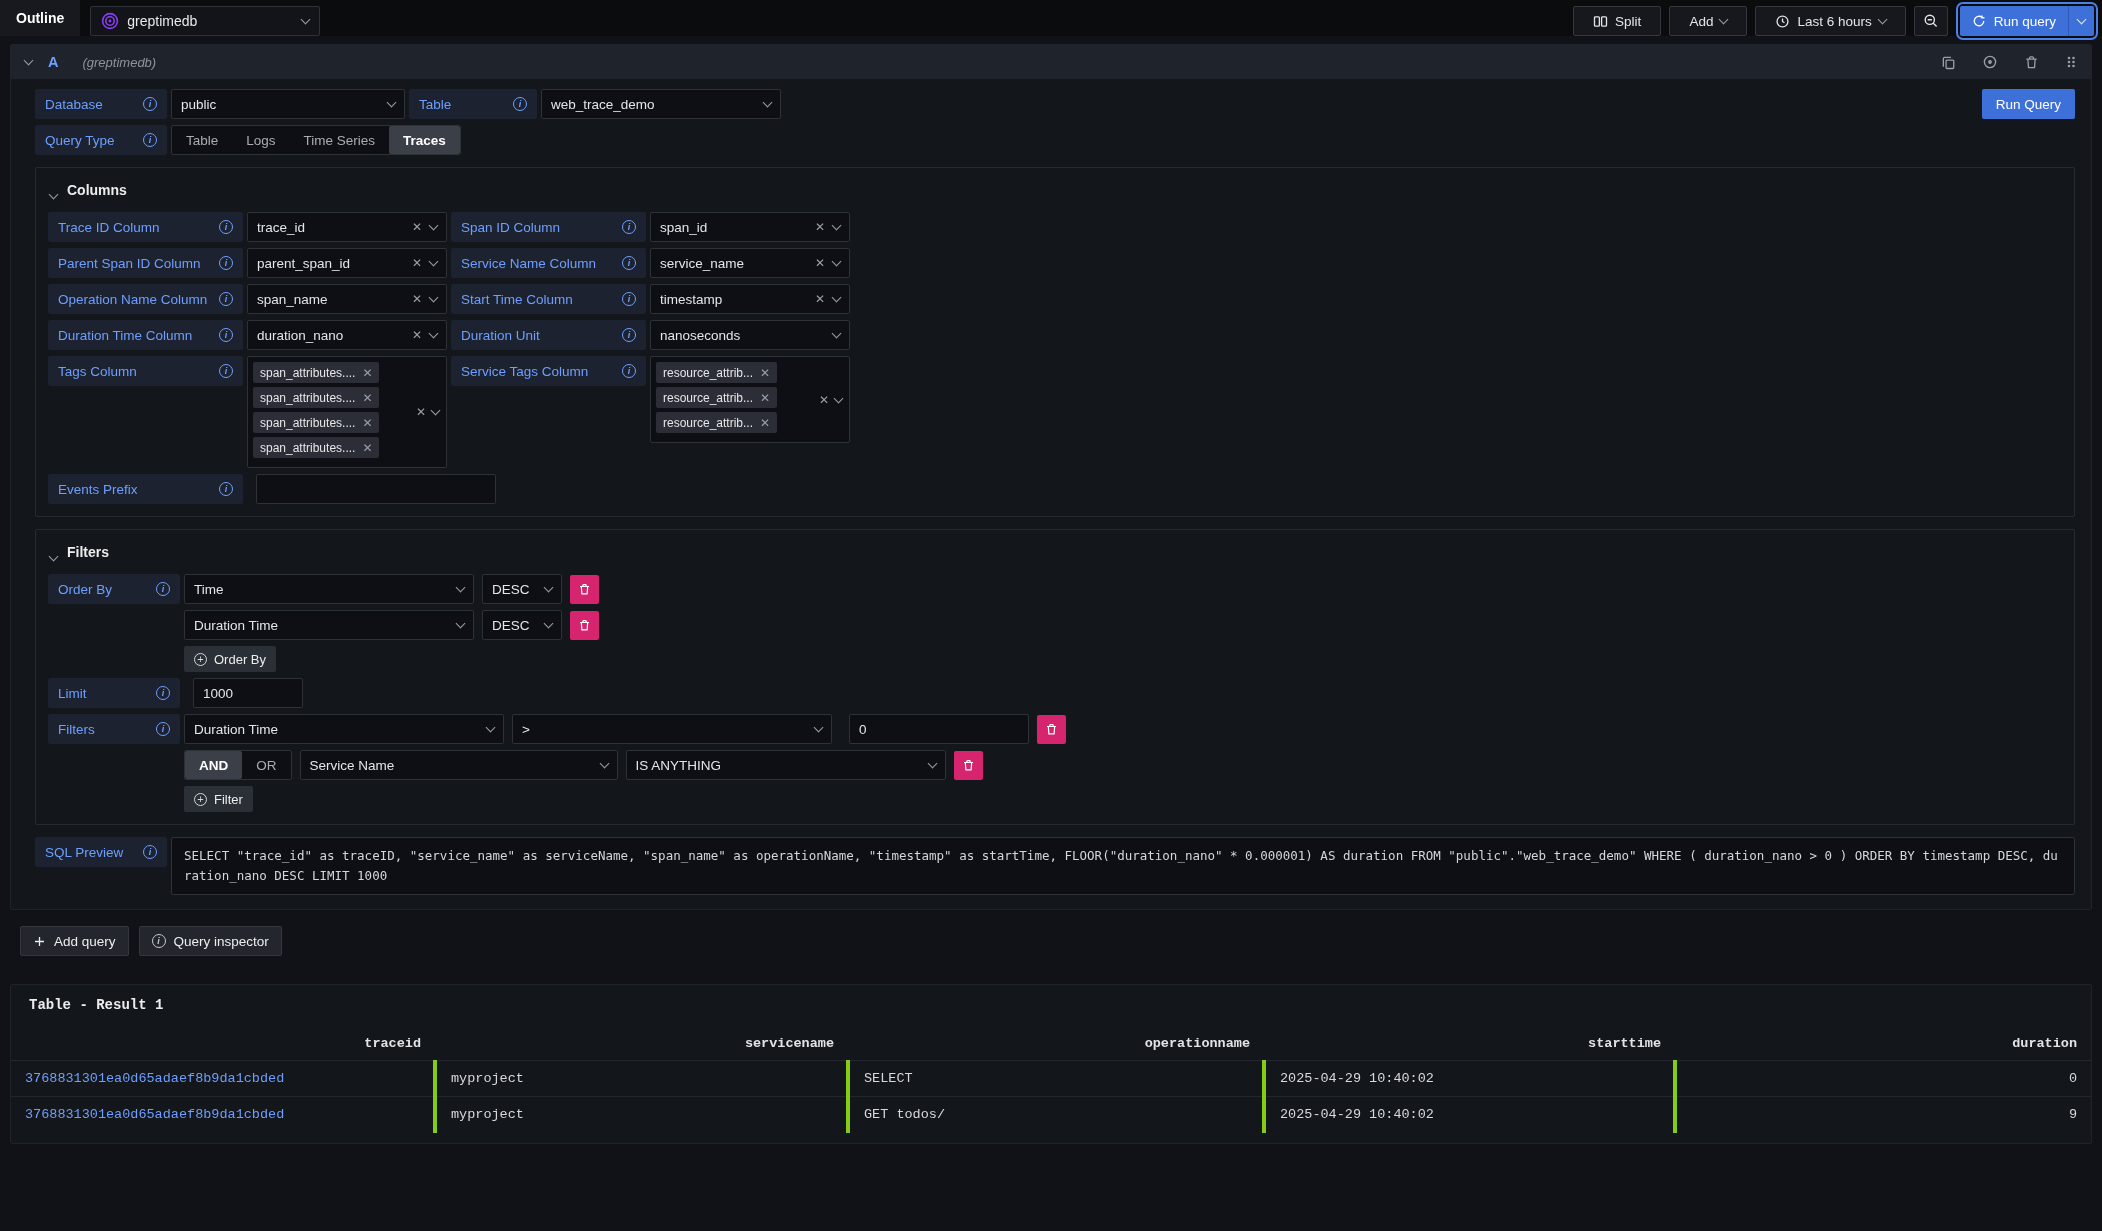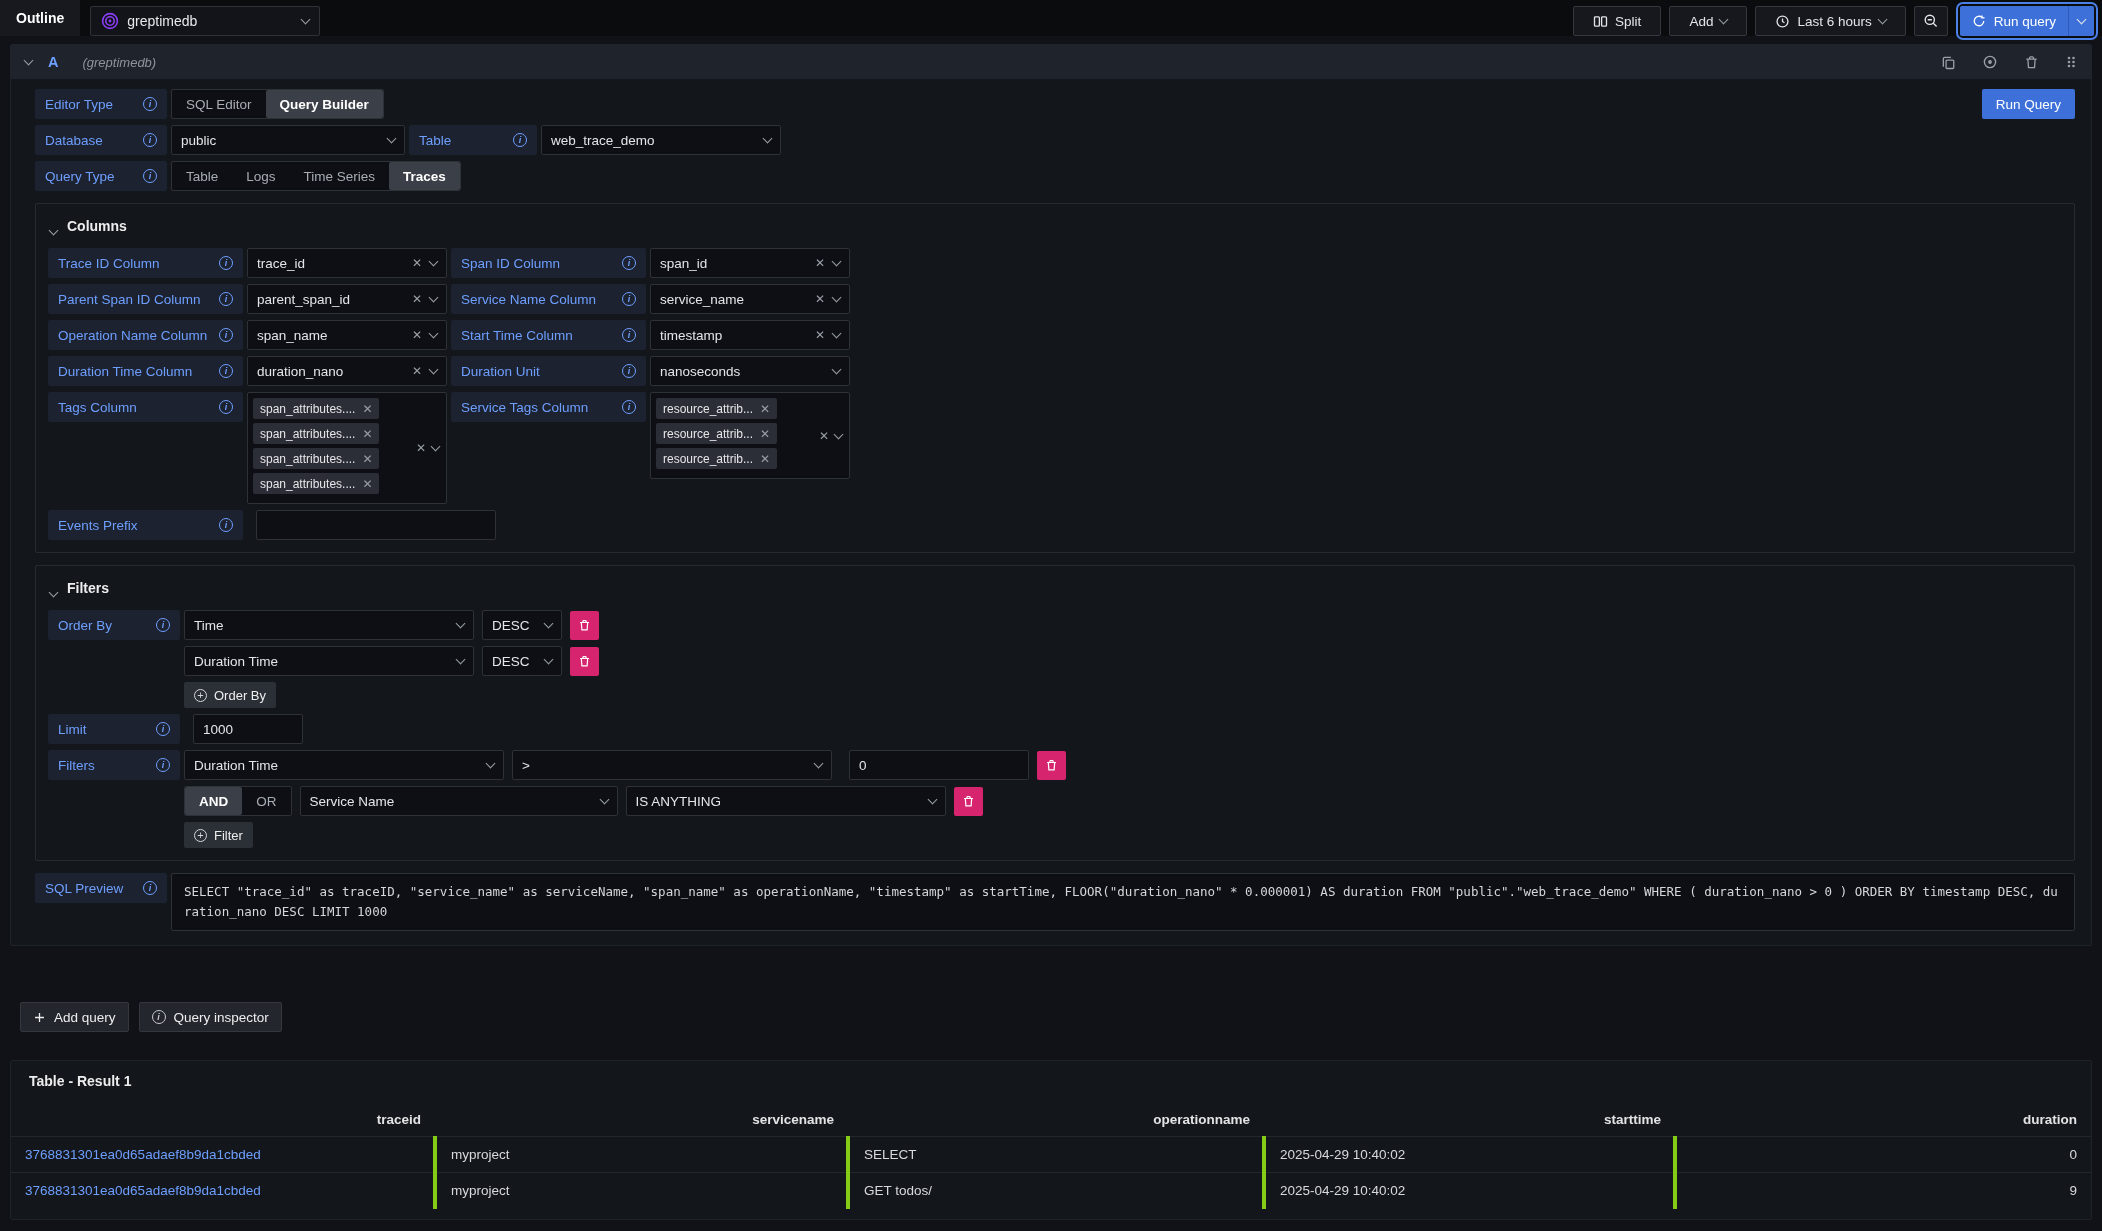--- a/index.html
+++ b/index.html
@@ -70,24 +70,24 @@
 
   .stack { display:flex; flex-direction:column; gap:6px; }
   .hline { display:flex; gap:8px; align-items:center; }
   .btn-pink { width:29px; height:29px; background:#d6246e; border-radius:2px; display:flex; align-items:center; justify-content:center; cursor:pointer; flex:none; }
   .btn-add { height:26px; display:inline-flex; align-items:center; gap:7px; padding:0 10px; background:#2b2f36; border-radius:2px; color:#eceded; font-size:13px; font-weight:500; cursor:pointer; align-self:flex-start; }
 
   .sql-box { flex:1; background:#0d0f15; border:1px solid #2c3235; border-radius:2px; padding:8px 12px; font-family:"DejaVu Sans Mono", monospace; font-size:12.5px; line-height:20px; color:#d5d6d9; word-break:break-all; }
 
   
   .footer { display:flex; gap:10px; margin:16px 10px 0 20px; }
-  .btn-ghost { height:30px; display:flex; align-items:center; gap:8px; padding:0 12px; background:#23262d; border:1px solid #34373e; border-radius:2px; color:#eceded; font-size:13.5px; font-weight:500; cursor:pointer;margin-top:40px; }
+  .btn-ghost { height:30px; display:flex; align-items:center; gap:8px; padding:0 12px; background:#23262d; border:1px solid #34373e; border-radius:2px; color:#eceded; font-size:13.5px; font-weight:500; cursor:pointer; }
 
   
-  .results-panel { margin:28px 10px 0; background:#13161b; border:1px solid #1f232a; border-radius:2px; padding-top:12px; min-height:160px; }
+  .results-panel { margin:28px 10px 0; background:#13161b; border:1px solid #1f232a; border-radius:2px; padding-top:12px; min-height:160px;font-family:Liberation Mono, monospace; }
   .results-title { color:#eceded; font-weight:700; font-size:14px; margin-left:18px; }
   table.results { width:100%; border-collapse:collapse; margin-top:16px; table-layout:fixed; }
   table.results th { text-align:right; font-weight:700; font-size:13.5px; color:#e2e3e5; padding:7px 14px 9px; }
   table.results td { font-size:13.5px; color:#d8d9dc; padding:0 14px; height:36px; border-top:1px solid #23262c; }
   table.results td:not(:last-child) { border-right:4px solid #84cc16; }
   th.num, td.num { text-align:right; }
   .trace-link { color:#6e9fff; cursor:pointer; }
 </style>
 </head>
 <body>
@@ -186,30 +186,20 @@
             <circle cx="4" cy="12" r="1.3"></circle>
             <circle cx="8.5" cy="12" r="1.3"></circle>
           </g>
         </svg>
     </span>
   </div>
 
   <div class="qp-body">
     <div class="run-query-btn">Run Query</div>
 
-    <div class="row">
-      <div class="field-label w132">
-        <span>Editor Type</span>
-          <span class="info-icon"></span>
-      </div>
-      <div class="seg-group">
-        <div class="seg">SQL Editor</div>
-        <div class="seg active">Query Builder</div>
-      </div>
-    </div>
 
     <div class="row">
       <div class="field-label w132">
         <span>Database</span>
           <span class="info-icon"></span>
       </div>
       <div class="select" style="width:234px">
         <span class="val">public</span>
         <span class="ctrls">
             <span class="chev"></span>

